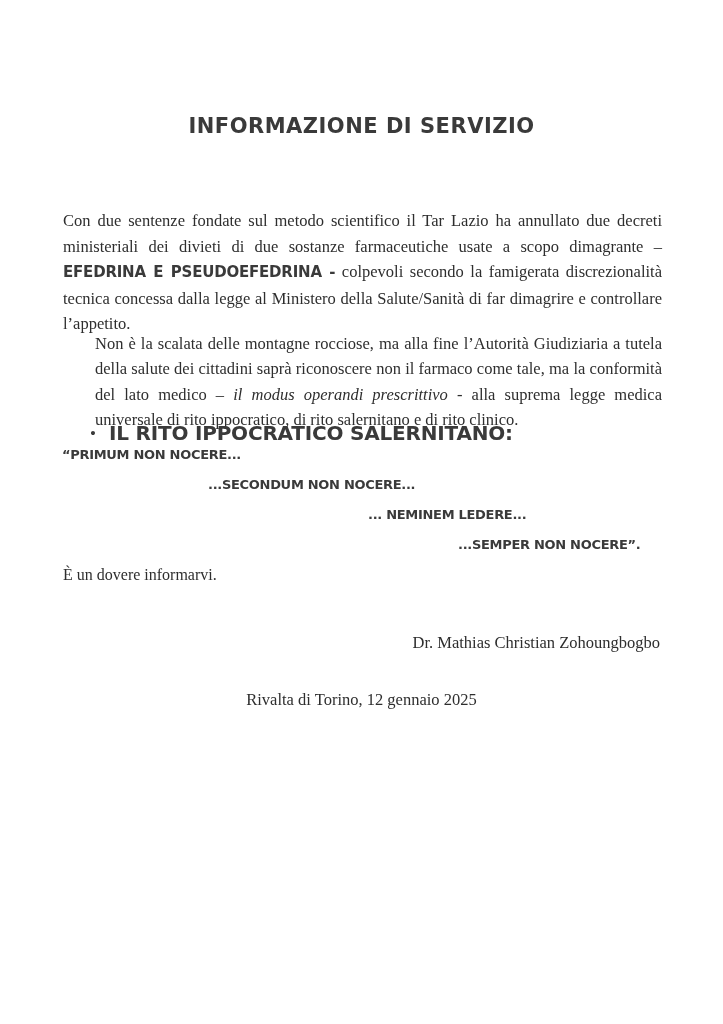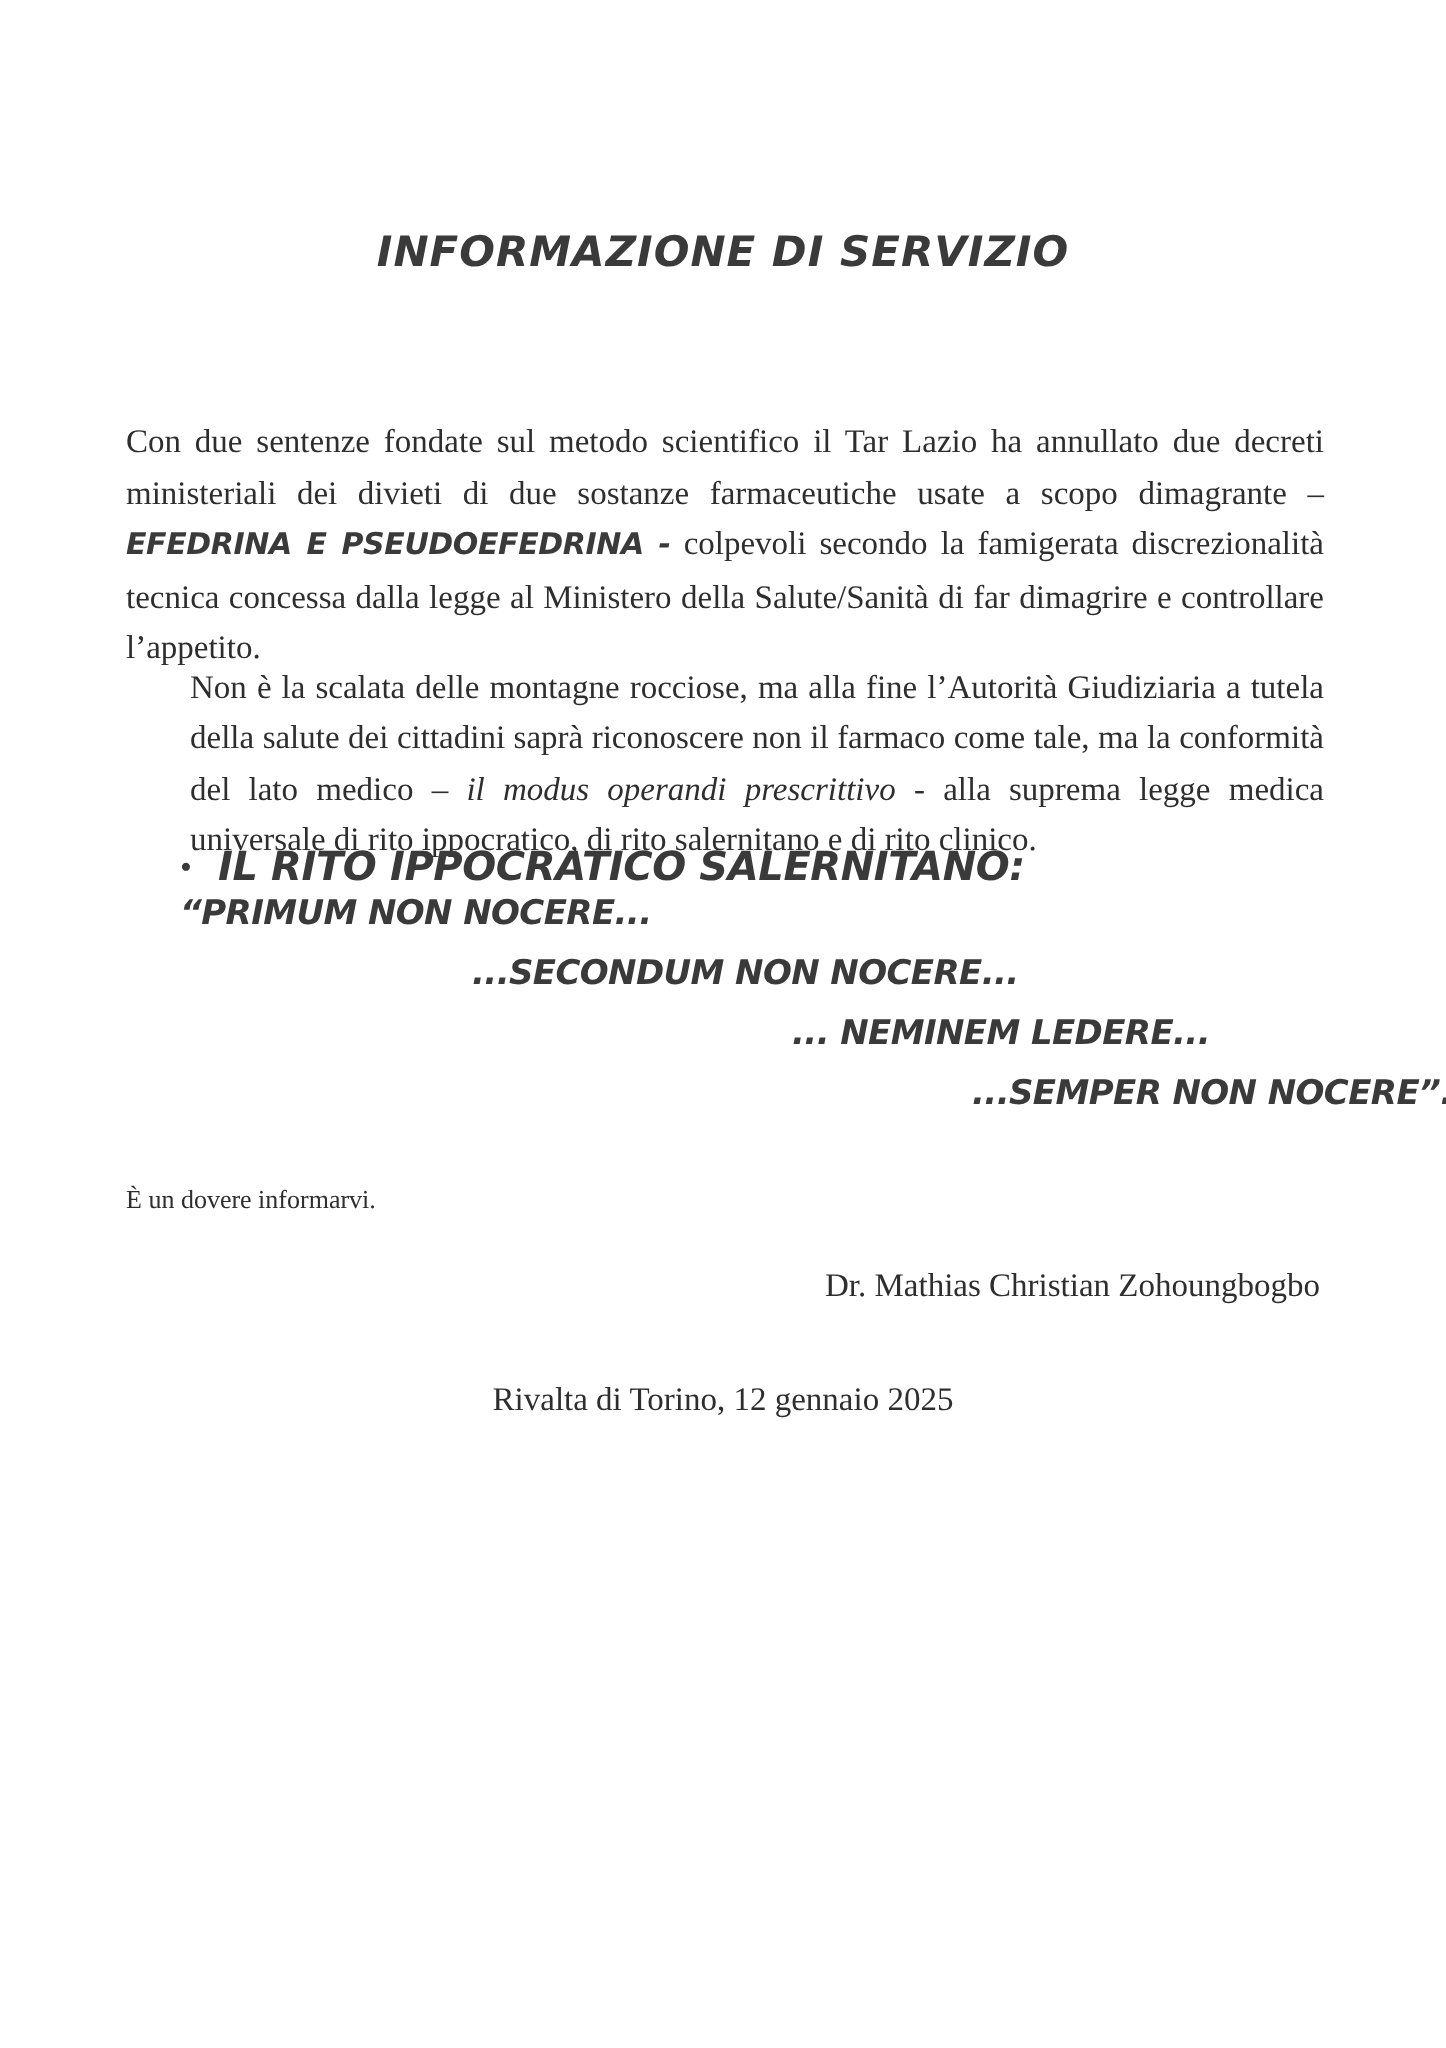--- a/index.html
+++ b/index.html
@@ -12,21 +12,20 @@
     position:relative;
     width:723px;height:1024px;
     background:var(--paper);
     font-family:"Liberation Serif", serif;
     color:var(--ink);
     overflow:hidden;
   }
   .comic{
     font-family:"DejaVu Sans", sans-serif;
     font-weight:bold;
-    font-style:italic;
     color:var(--comic);
   }
   .title{
     position:absolute;top:114px;left:0;right:0;
     text-align:center;
     font-size:21px;
     letter-spacing:.5px;
   }
   .para{
     position:absolute;left:63px;right:61px;
@@ -47,32 +46,31 @@
   }
   .bullet-marker{
     font-size:17px;line-height:1;color:var(--comic);
   }
   .bullet-text{
     font-size:20px;
     letter-spacing:-.2px;
   }
   .quote{
     position:absolute;
-    font-size:17px;
+    font-size:13px;
     letter-spacing:-.3px;
     white-space:nowrap;
-    margin-left:28px;
   }
   .q0{top:447px;left:62px;}
   .q1{top:477px;left:208px;}
   .q2{top:507px;left:368px;}
   .q3{top:537px;left:458px;}
   .closing{
-    position:absolute;top:592px;left:63px;
-    font-size:13px;
+    position:absolute;top:566px;left:63px;
+    font-size:16px;
   }
   .signature{
     position:absolute;top:633px;right:63px;
     font-size:16.5px;
   }
   .dateline{
     position:absolute;top:690px;left:0;right:0;
     text-align:center;
     font-size:16.5px;
   }

